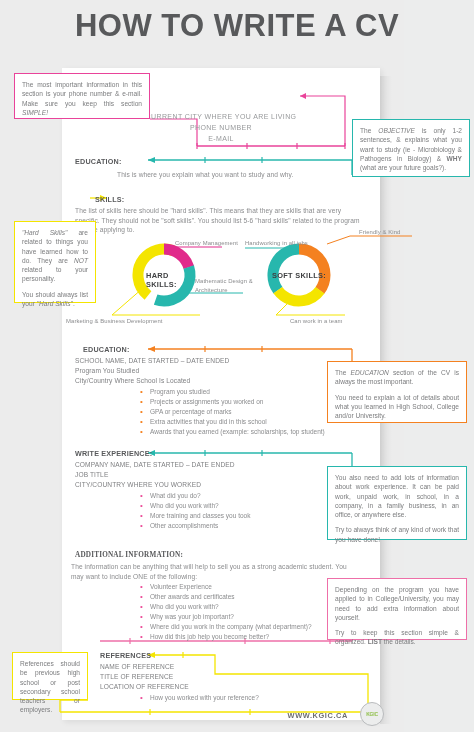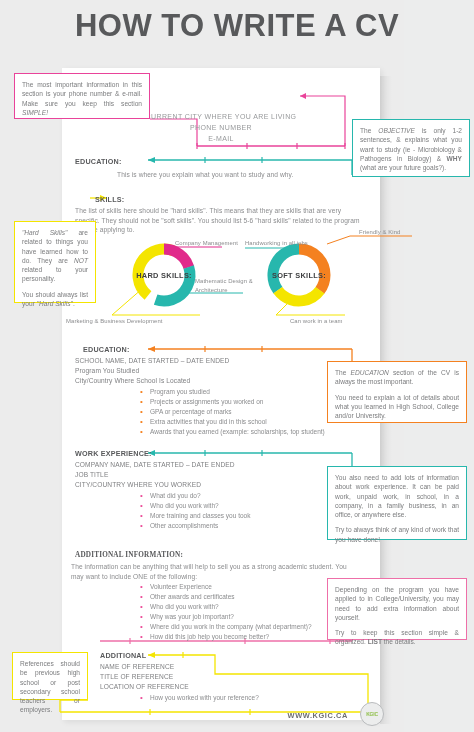--- a/index.html
+++ b/index.html
@@ -168,21 +168,21 @@
   <div style="position:absolute; left:130px; top:241px;">
     <svg width="68" height="68" viewBox="0 0 68 68">
 
       <circle cx="34" cy="34" r="26" fill="none" stroke="#f4e500" stroke-width="11" stroke-dasharray="73.5 89.9" transform="rotate(128 34 34)"></circle>
 
       <circle cx="34" cy="34" r="26" fill="none" stroke="#e12a8b" stroke-width="11" stroke-dasharray="32.7 130.7" transform="rotate(-90 34 34)"></circle>
 
       <circle cx="34" cy="34" r="26" fill="none" stroke="#27b7ad" stroke-width="11" stroke-dasharray="57.2 106.2" transform="rotate(-18 34 34)"></circle>
     </svg>
   </div>
-  <div class="dcenter" style="left:134px; top:271px; width:60px; text-align:center;">HARD SKILLS:</div>
+  <div class="dcenter" style="left:134px; top:271px; width:60px; text-align:left;padding-left:12px;">HARD SKILLS:</div>
   <div class="dlabel" style="left:175px; top:239px;">Company Management</div>
   <div class="dlabel" style="left:195px; top:277px; width:70px;">Mathematic Design &amp; Architecture</div>
   <div class="dlabel" style="left:66px; top:317px;">Marketing &amp; Business Development</div>
 
   <div style="position:absolute; left:265px; top:241px;">
     <svg width="68" height="68" viewBox="0 0 68 68">
 
       <circle cx="34" cy="34" r="26" fill="none" stroke="#27b7ad" stroke-width="11" stroke-dasharray="57.2 106.2" transform="rotate(144 34 34)"></circle>
 
       <circle cx="34" cy="34" r="26" fill="none" stroke="#f48120" stroke-width="11" stroke-dasharray="57.2 106.2" transform="rotate(-90 34 34)"></circle>
@@ -200,21 +200,21 @@
   <div class="txt-d" style="left:75px; top:366px;">Program You Studied</div>
   <div class="txt-d" style="left:75px; top:376px;">City/Country Where School Is Located</div>
   <ul class="blist bl-orange" style="left:138px; top:387px; width:215px;">
     <li>Program you studied</li>
     <li>Projects or assignments you worked on</li>
     <li>GPA or percentage of marks</li>
     <li>Extra activities that you did in this school</li>
     <li>Awards that you earned (example: scholarships, top student)</li>
   </ul>
 
-  <div class="sec-h" style="left:75px; top:449px;">WORK EXPERIENCE:</div>
+  <div class="sec-h" style="left:75px; top:449px;">WRITE EXPERIENCE:</div>
   <div class="txt-d" style="left:75px; top:460px;">COMPANY NAME, DATE STARTED – DATE ENDED</div>
   <div class="txt-d" style="left:75px; top:470px;">JOB TITLE</div>
   <div class="txt-d" style="left:75px; top:480px;">CITY/COUNTRY WHERE YOU WORKED</div>
   <ul class="blist bl-pink" style="left:138px; top:491px; width:215px;">
     <li>What did you do?</li>
     <li>Who did you work with?</li>
     <li>More training and classes you took</li>
     <li>Other accomplishments</li>
   </ul>
 
@@ -222,21 +222,21 @@
   <div class="txt" style="left:71px; top:562px; width:288px;">The information can be anything that will help to sell you as a strong academic student. You may want to include ONE of the following:</div>
   <ul class="blist bl-pink" style="left:138px; top:582px; width:215px;">
     <li>Volunteer Experience</li>
     <li>Other awards and certificates</li>
     <li>Who did you work with?</li>
     <li>Why was your job important?</li>
     <li>Where did you work in the company (what department)?</li>
     <li>How did this job help you become better?</li>
   </ul>
 
-  <div class="sec-h" style="left:100px; top:651px;">ADDITIONAL</div>
+  <div class="sec-h" style="left:100px; top:651px;">REFERENCES</div>
   <div class="txt-d" style="left:100px; top:662px;">NAME OF REFERENCE</div>
   <div class="txt-d" style="left:100px; top:672px;">TITLE OF REFERENCE</div>
   <div class="txt-d" style="left:100px; top:682px;">LOCATION OF REFERENCE</div>
   <ul class="blist bl-pink" style="left:138px; top:693px; width:215px;">
     <li>How you worked with your reference?</li>
   </ul>
 
   <div class="callout c-pink" style="left:14px; top:73px; width:136px; height:46px;">
     <span>The most important information in this section is your phone number &amp; e-mail. Make sure you keep this section </span><i>SIMPLE!</i>
   </div>

